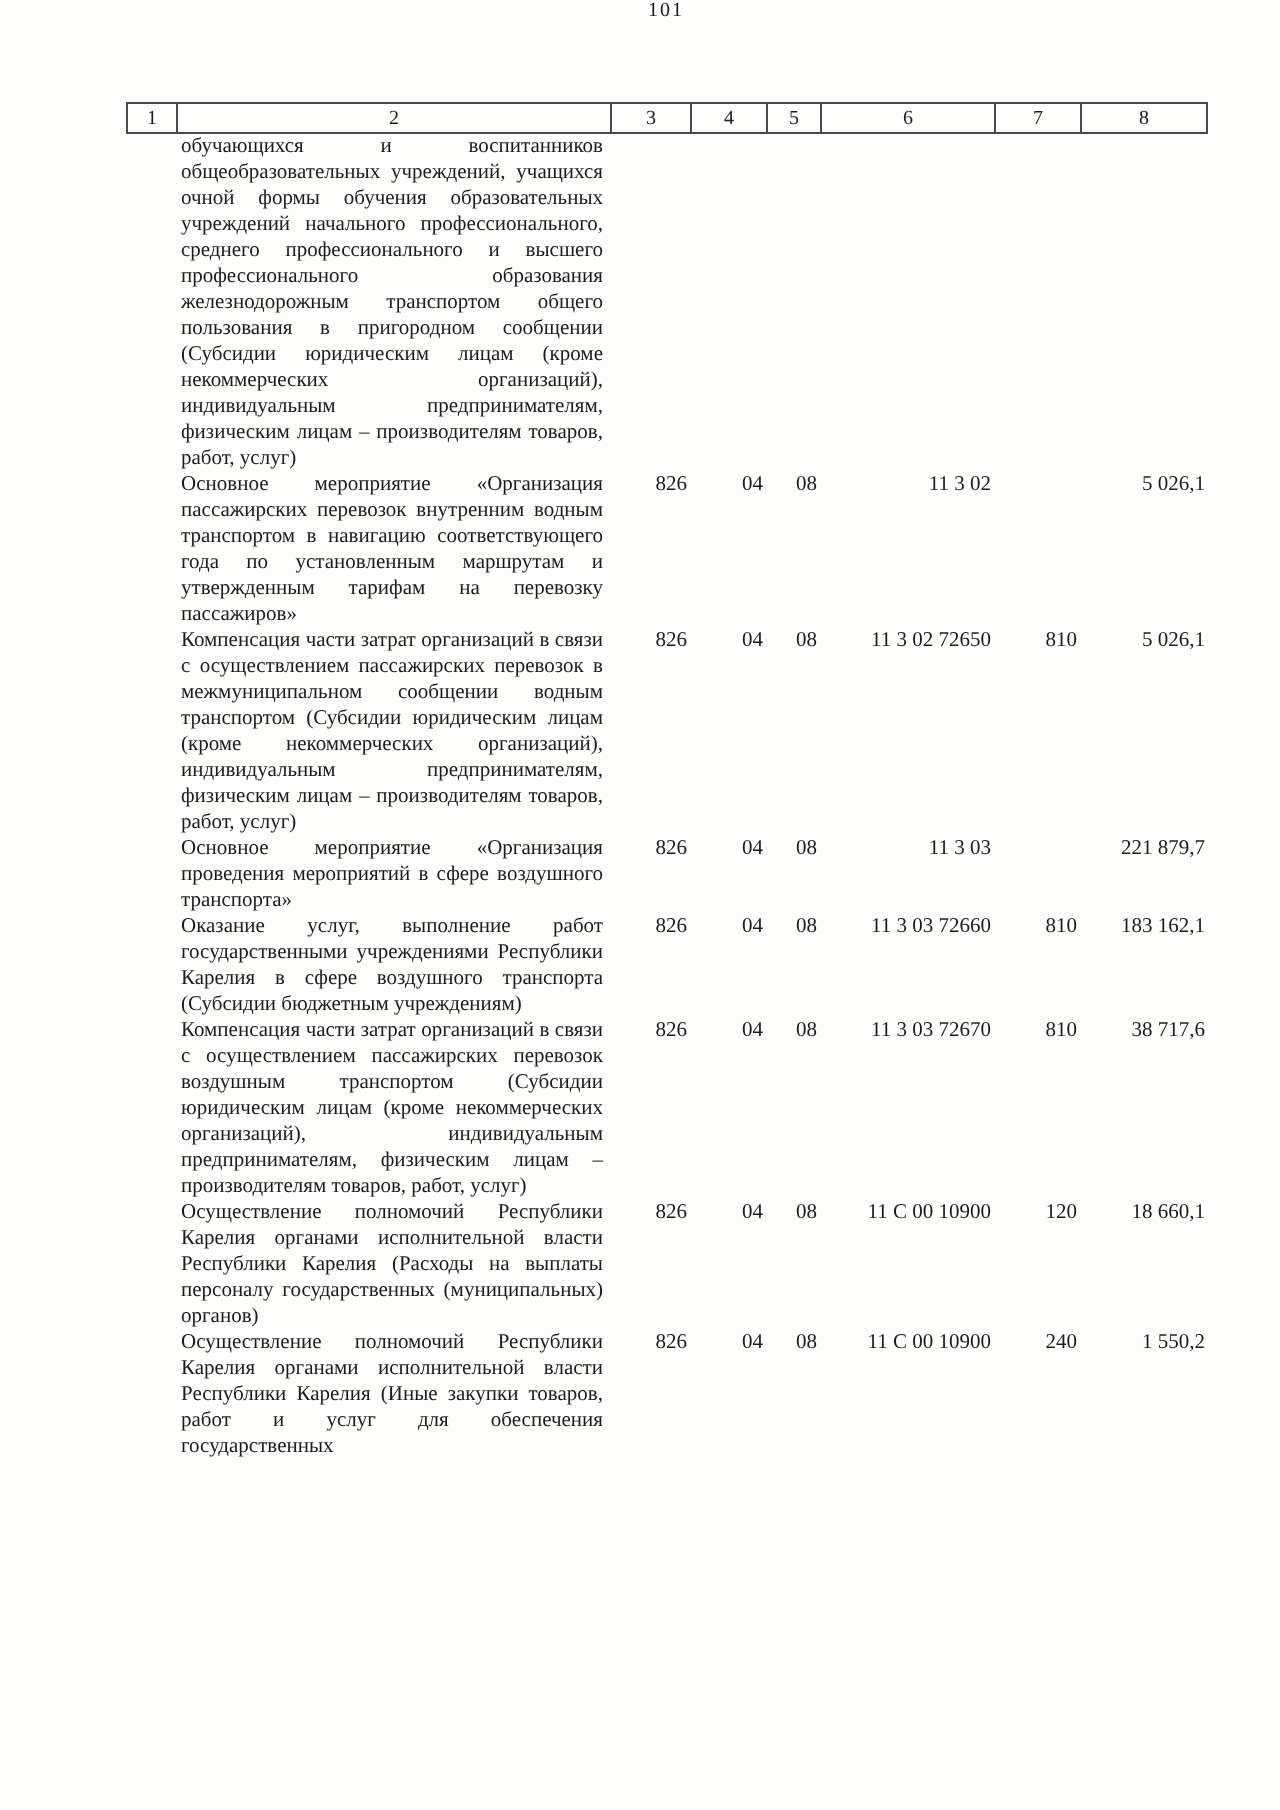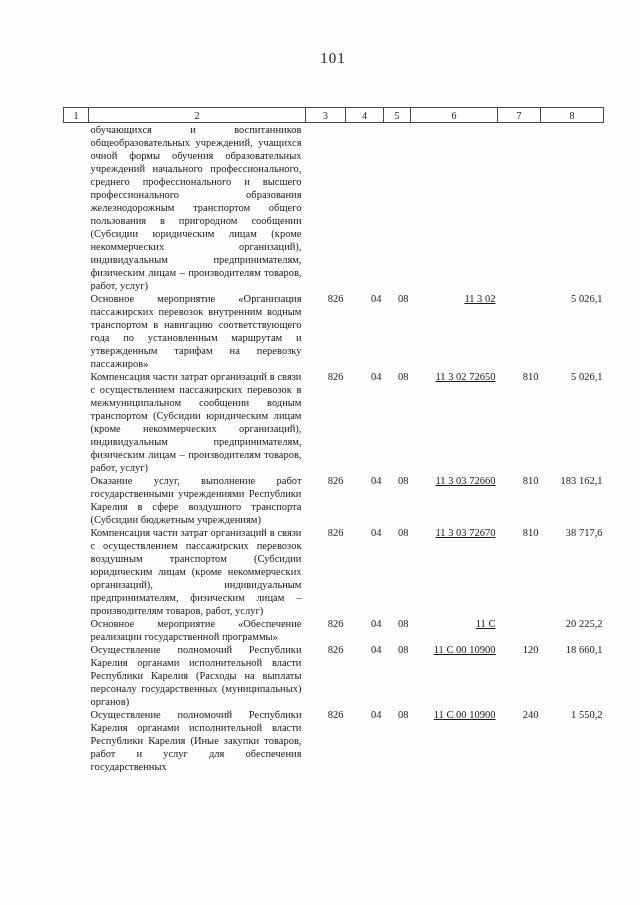--- a/index.html
+++ b/index.html
@@ -11,25 +11,24 @@
     color: #1b1b1b;
     overflow: hidden;
   }
   .page {
     position: relative;
     width: 640px;
     height: 905px;
     background: #fdfdfc;
   }
   .page-number {
-    padding-top: 50px;
     width: 540px;
     margin-left: 63px;
     text-align: center;
-    font-size: 15px;
+    font-size: 10px;
     letter-spacing: 1px;
   }
   table.budget {
     border-collapse: collapse;
     table-layout: fixed;
     width: 540px;
     margin: 40px 0 0 63px;
     font-size: 10.5px;
   }
   col.w1 { width: 25px; }
@@ -53,21 +52,21 @@
     vertical-align: top;
     line-height: 13px;
     padding: 0 2px;
   }
   td.c2 {
     text-align: justify;
     padding: 0 4px 0 2px;
     margin-top: 39px;
   }
   td.c3, td.c4, td.c5, td.c6, td.c7 { text-align: right; }
-  td.c6 { white-space: nowrap; text-decoration: underline; }
+  td.c6 { white-space: nowrap; }
   td.c8 { text-align: right; white-space: nowrap; padding-right: 1px; }
 </style>
 </head>
 <body>
 
 <div class="page">
 
   <div class="page-number">101</div>
 
   <table class="budget">
@@ -121,20 +120,30 @@
         <td class="c1"></td>
         <td class="c2">Компенсация части затрат организаций в связи с осуществлением пассажирских перевозок в межмуниципальном сообщении водным транспортом (Субсидии юридическим лицам (кроме некоммерческих организаций), индивидуальным предпринимателям, физическим лицам – производителям товаров, работ, услуг)</td>
         <td class="c3">826</td>
         <td class="c4">04</td>
         <td class="c5">08</td>
         <td class="c6">11 3 02 72650</td>
         <td class="c7">810</td>
         <td class="c8">5 026,1</td>
       </tr>
 
+      <tr>
+        <td class="c1"></td>
+        <td class="c2">Основное мероприятие «Организация проведения мероприятий в сфере воздушного транспорта»</td>
+        <td class="c3">826</td>
+        <td class="c4">04</td>
+        <td class="c5">08</td>
+        <td class="c6">11 3 03</td>
+        <td class="c7"></td>
+        <td class="c8">221 879,7</td>
+      </tr>
 
       <tr>
         <td class="c1"></td>
         <td class="c2">Оказание услуг, выполнение работ государственными учреждениями Республики Карелия в сфере воздушного транспорта (Субсидии бюджетным учреждениям)</td>
         <td class="c3">826</td>
         <td class="c4">04</td>
         <td class="c5">08</td>
         <td class="c6">11 3 03 72660</td>
         <td class="c7">810</td>
         <td class="c8">183 162,1</td>
@@ -144,30 +153,20 @@
         <td class="c1"></td>
         <td class="c2">Компенсация части затрат организаций в связи с осуществлением пассажирских перевозок воздушным транспортом (Субсидии юридическим лицам (кроме некоммерческих организаций), индивидуальным предпринимателям, физическим лицам – производителям товаров, работ, услуг)</td>
         <td class="c3">826</td>
         <td class="c4">04</td>
         <td class="c5">08</td>
         <td class="c6">11 3 03 72670</td>
         <td class="c7">810</td>
         <td class="c8">38 717,6</td>
       </tr>
 
-      <tr>
-        <td class="c1"></td>
-        <td class="c2">Основное мероприятие «Обеспечение реализации государственной программы»</td>
-        <td class="c3">826</td>
-        <td class="c4">04</td>
-        <td class="c5">08</td>
-        <td class="c6">11 С</td>
-        <td class="c7"></td>
-        <td class="c8">20 225,2</td>
-      </tr>
 
       <tr>
         <td class="c1"></td>
         <td class="c2">Осуществление полномочий Республики Карелия органами исполнительной власти Республики Карелия (Расходы на выплаты персоналу государственных (муниципальных) органов)</td>
         <td class="c3">826</td>
         <td class="c4">04</td>
         <td class="c5">08</td>
         <td class="c6">11 С 00 10900</td>
         <td class="c7">120</td>
         <td class="c8">18 660,1</td>

